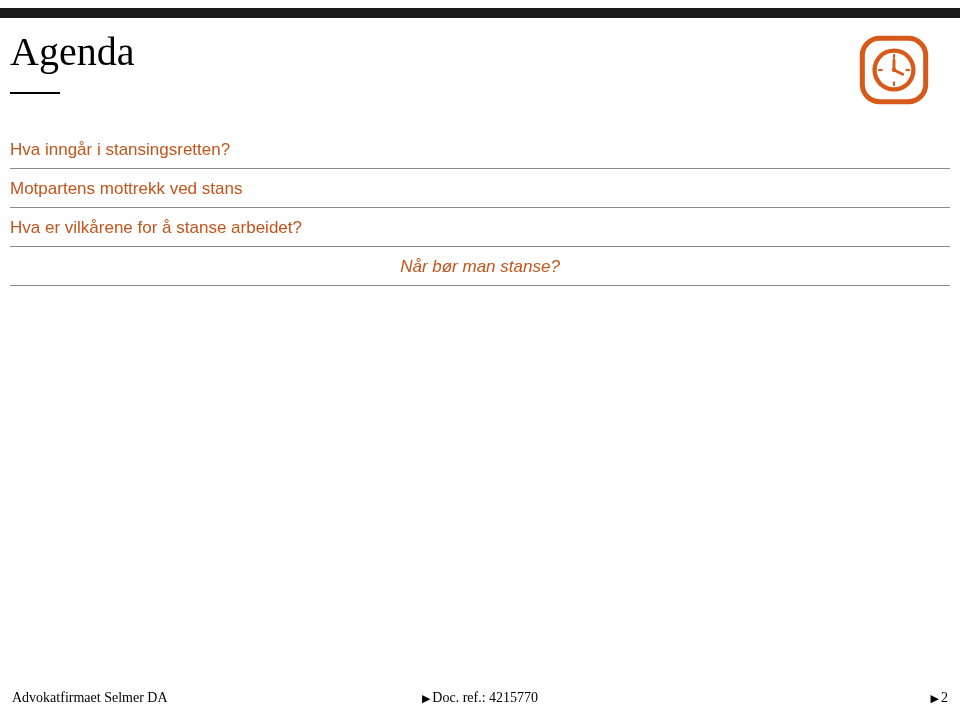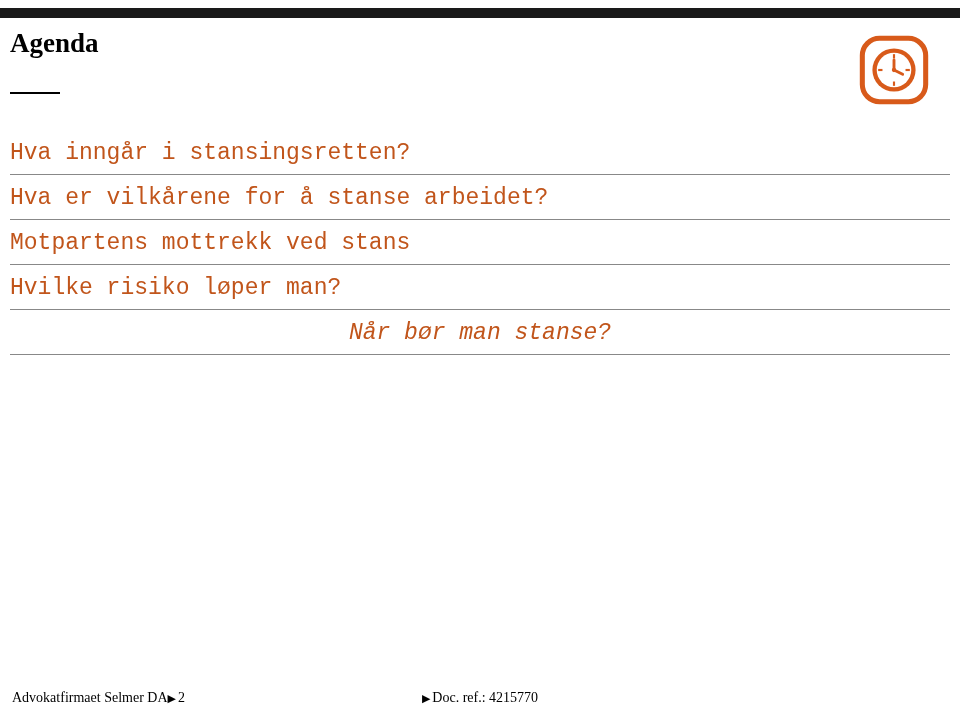--- a/index.html
+++ b/index.html
@@ -1,39 +1,39 @@
 <!DOCTYPE html>
 <html><head>
 <meta charset="utf-8">
 <style>
   * { margin: 0; padding: 0; box-sizing: border-box; }
   html, body { width: 960px; height: 714px; font-family: "Times New Roman", Times, serif; background: #fff; color: #000; }
   .slide { position: relative; width: 960px; height: 714px; }
   .top-bar { position: absolute; top: 8px; left: 0; width: 960px; height: 10px; background: #1a1a1a; }
   .title {
     position: absolute; top: 28px; left: 10px;
-    font-size: 27px; font-weight: bold; color: #000;
+    font-size: 40px; font-weight: normal; color: #000;
   }
   .title-underline {
     position: absolute; top: 92px; left: 10px; width: 50px; height: 2px; background: #000;
   }
   .icon-wrap { position: absolute; top: 34px; right: 30px; width: 72px; height: 72px; }
   .icon-wrap svg { width: 72px; height: 72px; }
   .agenda-list { position: absolute; top: 130px; left: 10px; width: 940px; }
   .agenda-item {
-    font-family: Liberation Mono, monospace;
-    font-size: 23px;
+    font-family: Liberation Sans, sans-serif;
+    font-size: 17px;
     color: #c1551b; 
     padding: 10px 0 8px 0;
     border-bottom: 1px solid #888;
   }
   .agenda-item.italic { font-style: italic; text-align: center; }
   .footer {
     position: absolute; bottom: 8px; left: 0; width: 960px;
-    display: flex; justify-content: flex-start; align-items: center;
+    display: flex; justify-content: space-between; align-items: center;
     font-size: 14px; color: #000; padding: 0 12px;
   }
   .footer .center { position: absolute; left: 50%; transform: translateX(-50%); }
   .tri { display: inline-block; font-size: 11px; color: #000; margin-right: 2px; vertical-align: middle; }
 </style>
 </head>
 <body>
 
 <div class="slide">
   <div class="top-bar"></div>
@@ -59,23 +59,22 @@
       <g stroke="#d85a1a" stroke-width="4" stroke-linecap="round">
         <line x1="50" y1="50" x2="50" y2="36"></line>
         <line x1="50" y1="50" x2="62" y2="56"></line>
       </g>
       <circle cx="50" cy="50" r="3" fill="#d85a1a"></circle>
     </svg>
   </div>
 
   <div class="agenda-list">
     <div class="agenda-item">Hva inngår i stansingsretten?</div>
+    <div class="agenda-item">Motpartens mottrekk ved stans</div>
     <div class="agenda-item">Hva er vilkårene for å stanse arbeidet?</div>
-    <div class="agenda-item">Motpartens mottrekk ved stans</div>
-    <div class="agenda-item">Hvilke risiko løper man?</div>
     <div class="agenda-item italic">Når bør man stanse?</div>
   </div>
 
   <div class="footer">
     <span>Advokatfirmaet Selmer DA</span>
     <span class="center">
       <span class="tri">▶</span><span>Doc. ref.: 4215770</span>
     </span>
     <span>
       <span class="tri">▶</span><span>2</span>

